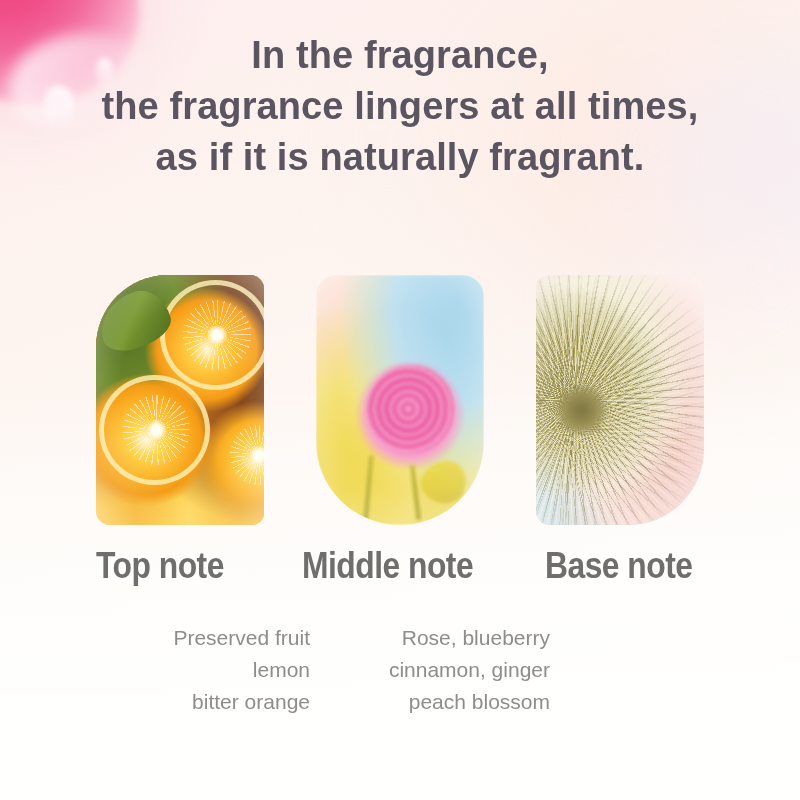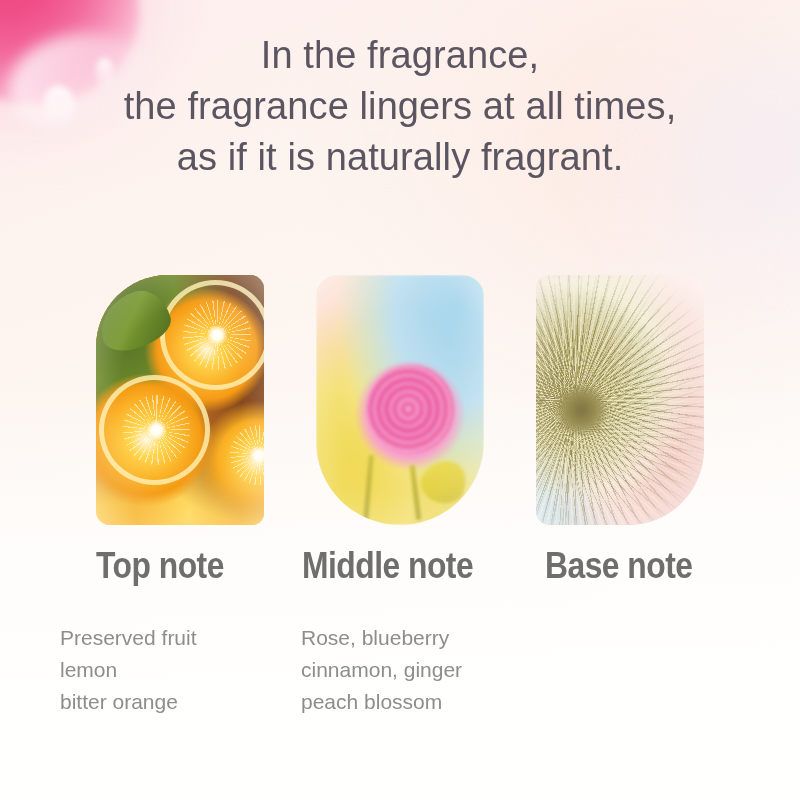--- a/index.html
+++ b/index.html
@@ -135,21 +135,21 @@
     filter:blur(3px);
   }
 
   
   .headline {
     position:absolute;
     left:0; top:30px; width:800px;
     text-align:center;
     color:#5b5561;
     font-size:38px;
-    font-weight:400;
+    font-weight:700;
     line-height:51px;
     letter-spacing:0.1px;
     white-space:pre-line;
   }
 
   
   .cards {
     position:absolute;
     left:0; top:275px; width:800px; height:255px;
   }
@@ -317,29 +317,29 @@
     transform:scaleX(0.86);
     white-space:nowrap;
   }
   .nh-top  { left:96px;  transform-origin:left center; }
   .nh-mid  { left:302px; transform-origin:left center; }
   .nh-base { left:545px; transform-origin:left center; }
 
   .note-list {
     position:absolute;
     top:622px;
-    text-align:left;
+    text-align:right;
     font-size:21px;
     font-weight:300;
     color:#8d8d8d;
     line-height:32px;
     white-space:pre-line;
   }
   .nl-top  { left:60px;  width:250px; }
-  .nl-mid  { left:301px; width:260px; }
+  .nl-mid  { left:290px; width:260px; }
   .nl-base { left:545px; width:200px; }
 </style>
 </head>
 <body>
 
 <div id="stage">
 
   <div class="wash-right"></div>
   <div class="wash-lav"></div>
 

